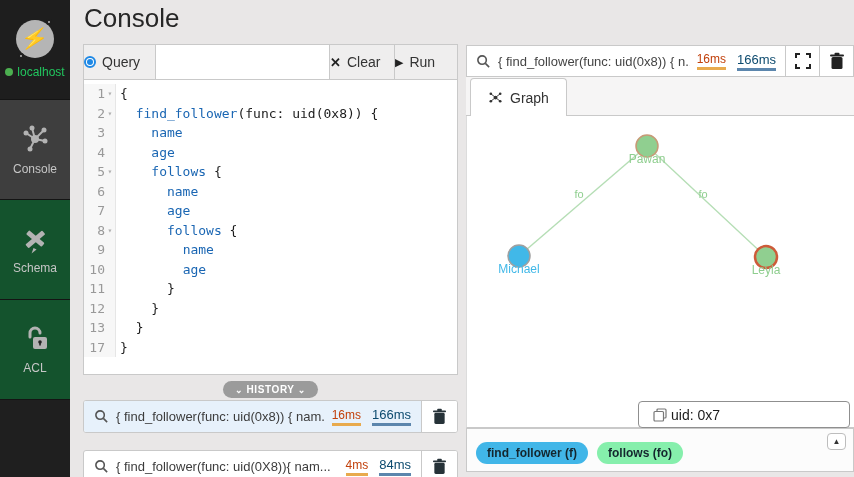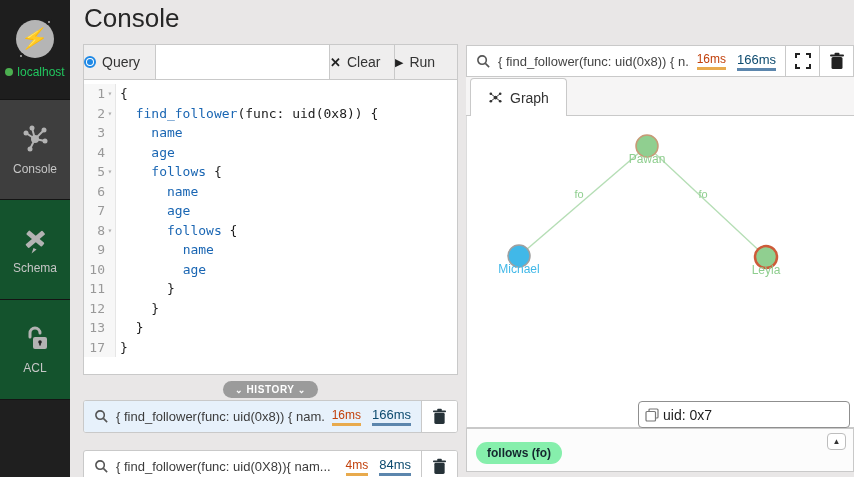--- a/index.html
+++ b/index.html
@@ -82,21 +82,21 @@
   .tab { display:flex; align-items:center; gap:7px; font-size:14px; cursor:pointer; height:38px; padding:0 17px; }
   .tab.active { background:#fff; border:1px solid #c9c9c9; border-bottom:none; border-radius:4px 4px 0 0;
                 color:#333; margin-bottom:-1px; }
   .tab.json { color:#1e88e5; }
 
   .rp-canvas { position:absolute; left:466px; top:116px; width:388px; height:312px; background:#fff;
                border-left:1px solid #dcdcdc; border-bottom:1px solid #c9c9c9; }
   .graph-svg text { font-family:"Liberation Sans",sans-serif; }
 
   .tooltip { position:absolute; left:171px; top:285px; width:212px; height:27px; background:#fff;
-             border:1px solid #8f8f8f; border-radius:4px; display:flex; align-items:center; gap:4px; padding:0 6px; }
+             border:1px solid #8f8f8f; border-radius:4px; display:flex; align-items:center; gap:4px; padding:0 14px; }
   .tooltip-text { font-size:14px; color:#1c1c1c; }
 
   .rp-legend { position:absolute; left:466px; top:428px; width:388px; height:44px; background:#fcfcfc;
                border:1px solid #c9c9c9; }
   .legend-pills { position:absolute; left:9px; bottom:7px; display:flex; gap:9px; }
   .legend-pill { padding:4px 11px; border-radius:12px; font-size:12px; font-weight:bold; color:#14262e; cursor:pointer; }
   .collapse-btn { position:absolute; right:7px; top:4px; width:19px; height:17px; background:#fff;
                   border:1px solid #bdbdbd; border-radius:4px; display:flex; align-items:center; justify-content:center;
                   font-size:8px; color:#333; cursor:pointer; }
 </style>
@@ -394,18 +394,19 @@
     <svg width="14" height="14" viewBox="0 0 14 14">
       <rect x="1" y="3.5" width="9.5" height="9.5" rx="1" fill="#fff" stroke="#777" stroke-width="1.2"></rect>
       <path d="M4 3.5 V2 a1 1 0 0 1 1-1 h7 a1 1 0 0 1 1 1 v7 a1 1 0 0 1-1 1 h-1.5" fill="none" stroke="#777" stroke-width="1.2"></path>
     </svg>
     <span class="tooltip-text">uid: 0x7</span>
   </div>
 </div>
 
 <div class="rp-legend">
   <div class="legend-pills">
+    <span class="legend-pill" style="background: rgb(65, 182, 232);">find_follower (f)</span>
     <span class="legend-pill" style="background: #86efac;">follows (fo)</span>
   </div>
   <div class="collapse-btn">
     <span>▲</span>
   </div>
 </div>
 
 </body></html>

